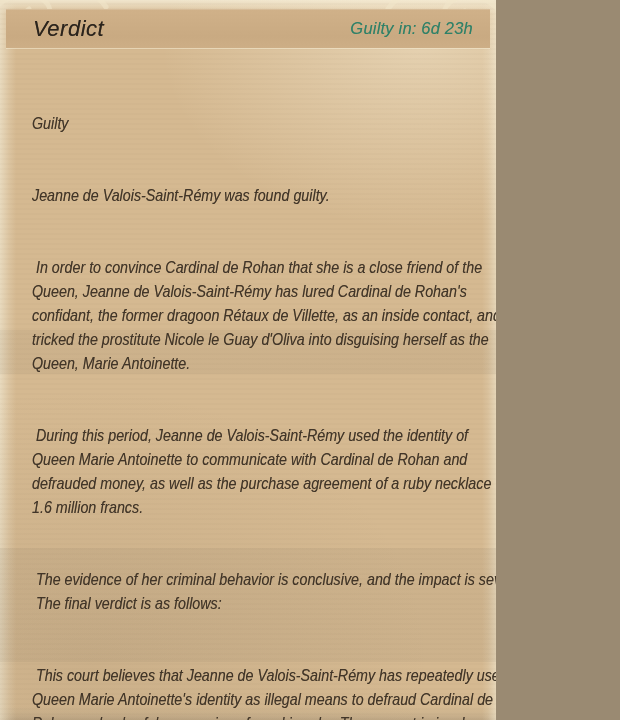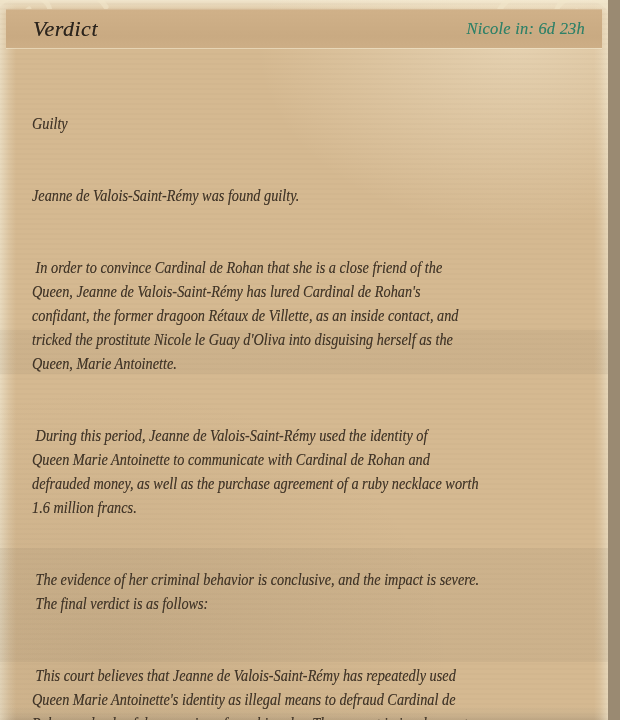--- a/index.html
+++ b/index.html
@@ -1,18 +1,18 @@
 <!DOCTYPE html>
 <html style="--expires-color: #2e8168; --parchment-color: #d5b991; --header-band-color: #cdae86; --ink-color: #413528; --title-ink-color: #2b241d;"><head>
 <meta charset="utf-8">
 <style>
   html,body{margin:0;padding:0;background:#9a8a72;}
   .page{
-    position:relative;width:608px;height:720px;overflow:hidden;
-    font-family:Liberation Serif, serif;
+    position:relative;width:496px;height:720px;overflow:hidden;
+    font-family:Liberation Sans, sans-serif;
     background-color:#d5b991;
     background-image:
       repeating-linear-gradient(0deg, rgba(120,100,75,0.03) 0 2px, rgba(0,0,0,0) 2px 5px),
       linear-gradient(180deg, rgba(0,0,0,0) 0 330px, rgba(95,85,70,0.07) 330px 374px, rgba(0,0,0,0) 374px 100%),
       linear-gradient(180deg, rgba(0,0,0,0) 0 548px, rgba(95,85,70,0.07) 548px 662px, rgba(0,0,0,0) 662px 100%),
       radial-gradient(ellipse 420px 300px at 85% 6%, rgba(248,238,214,0.45), rgba(0,0,0,0) 62%),
       radial-gradient(ellipse 520px 420px at 18% 92%, rgba(120,100,75,0.10), rgba(0,0,0,0) 66%),
       linear-gradient(90deg, rgba(236,224,198,0.85) 0px, rgba(236,224,198,0.30) 9px, rgba(0,0,0,0) 16px),
       linear-gradient(270deg, rgba(236,224,198,0.75) 0px, rgba(236,224,198,0.22) 8px, rgba(0,0,0,0) 14px),
       linear-gradient(180deg, rgba(242,232,208,0.95) 0px, rgba(242,232,208,0.45) 8px, rgba(0,0,0,0) 15px),
@@ -59,21 +59,21 @@
   </div>
   <div class="flourish flourish-right">
     <svg width="130" height="60" viewBox="0 0 130 60" fill="none">
       <path d="M4 44 C 10 16, 42 8, 58 19 C 72 28, 66 45, 51 45 C 41 45, 37 34, 45 29" stroke="#f2e7cb" stroke-width="5" stroke-linecap="round"></path>
       <path d="M62 17 C 84 3, 110 9, 122 27" stroke="#f2e7cb" stroke-width="5" stroke-linecap="round"></path>
     </svg>
   </div>
 
   <div class="header">
     <span class="title">Verdict</span>
-    <span class="expires">Nicole in: 6d 23h</span>
+    <span class="expires">Guilty in: 6d 23h</span>
   </div>
 
   <div class="content">
     <div class="para">Guilty</div>
     <div class="para">Jeanne de Valois-Saint-Rémy was found guilty.</div>
     <div class="para"> In order to convince Cardinal de Rohan that she is a close friend of the
 Queen, Jeanne de Valois-Saint-Rémy has lured Cardinal de Rohan's
 confidant, the former dragoon Rétaux de Villette, as an inside contact, and
 tricked the prostitute Nicole le Guay d'Oliva into disguising herself as the
 Queen, Marie Antoinette.</div>

